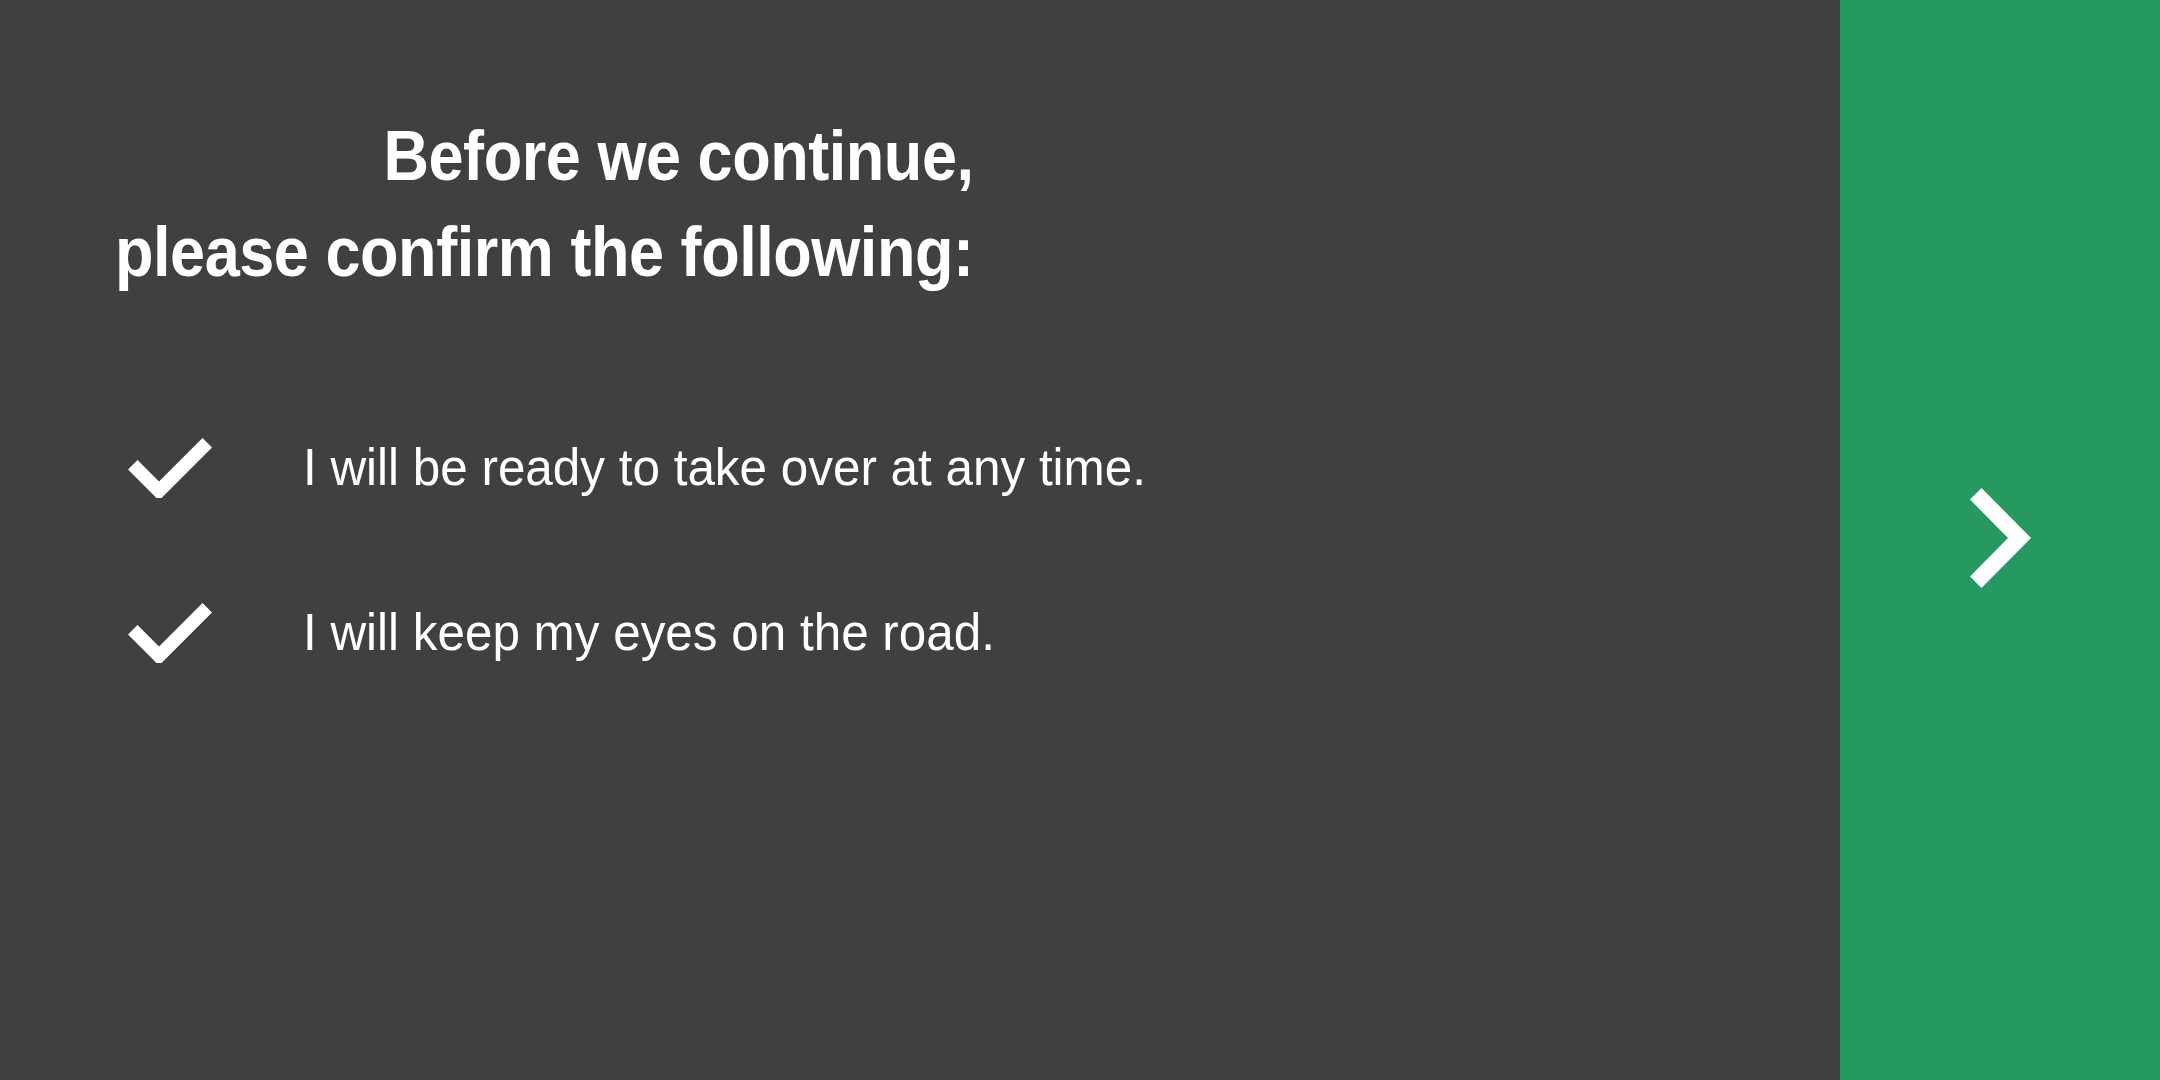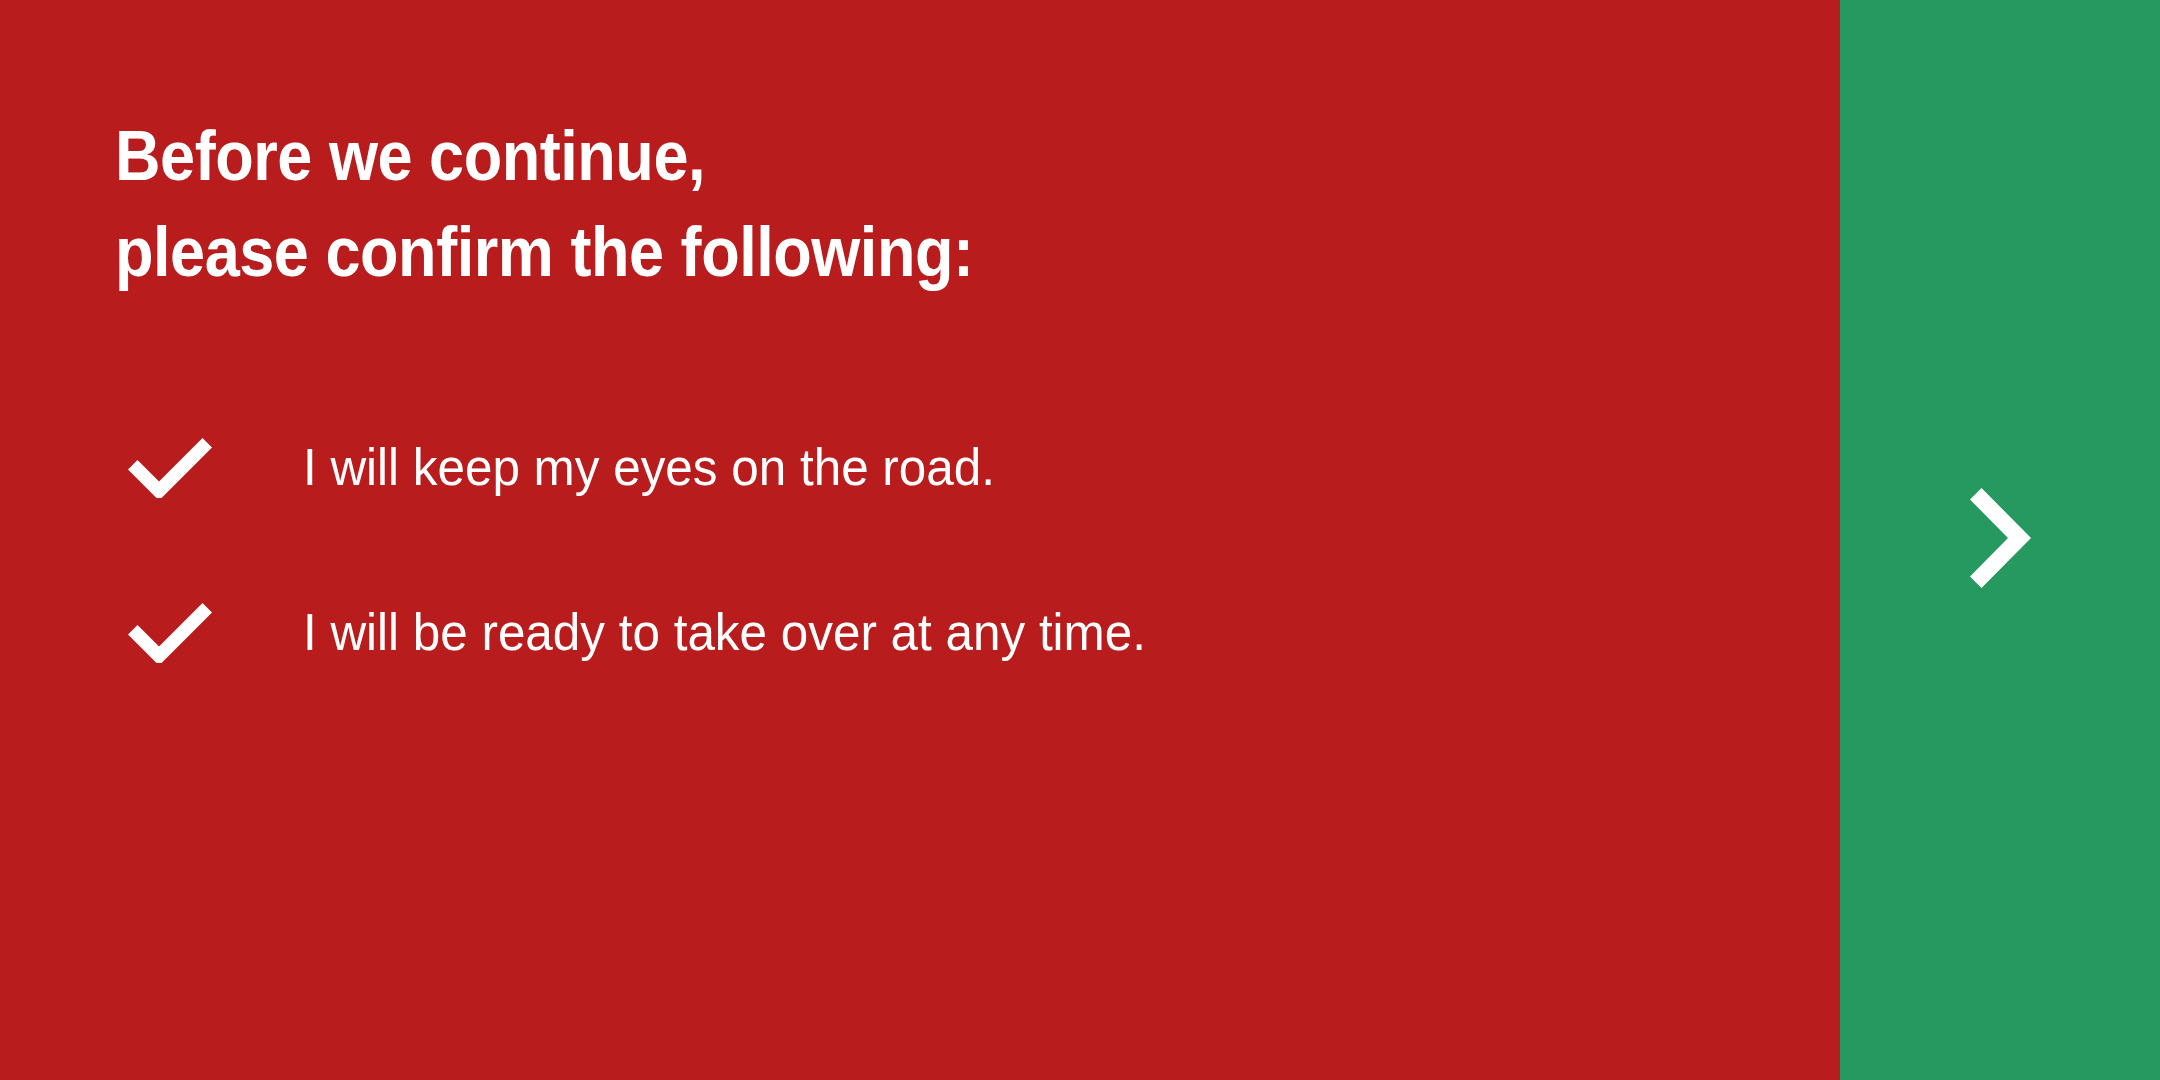--- a/index.html
+++ b/index.html
@@ -18,21 +18,22 @@
     -webkit-font-smoothing: antialiased;
   }
 
   
   #content-panel {
     position: absolute;
     left: 0;
     top: 0;
     width: 85.19%;      
     height: 100%;
-    background: #b91c1c;
+    background: #404040;
+    text-align: right;
   }
 
   
   #next-panel {
     position: absolute;
     left: 85.19%;
     top: 0;
     right: 0;
     height: 100%;
     background: #269961;
@@ -129,30 +130,30 @@
     </h1>
 
     <ul id="confirmation-checklist">
 
       <li class="checklist-item">
         <span class="check-icon">
           <svg viewBox="0 0 84 62" xmlns="http://www.w3.org/2000/svg">
             <polygon fill="#ffffff" points="0,33.5 9.5,24 31,45.5 74.5,2 84,11.5 31,64.5"></polygon>
           </svg>
         </span>
-        <span class="checklist-label">I will keep my eyes on the road.</span>
+        <span class="checklist-label">I will be ready to take over at any time.</span>
       </li>
 
       <li class="checklist-item">
         <span class="check-icon">
           <svg viewBox="0 0 84 62" xmlns="http://www.w3.org/2000/svg">
             <polygon fill="#ffffff" points="0,33.5 9.5,24 31,45.5 74.5,2 84,11.5 31,64.5"></polygon>
           </svg>
         </span>
-        <span class="checklist-label">I will be ready to take over at any time.</span>
+        <span class="checklist-label">I will keep my eyes on the road.</span>
       </li>
 
 
     </ul>
   </div>
 
   <div id="next-panel">
     <span id="chevron-next">
       <svg viewBox="0 0 62 100" xmlns="http://www.w3.org/2000/svg">
         <polygon fill="#ffffff" points="11.5,0 0,11.5 38,50 0,88.5 11.5,100 61,50"></polygon>

